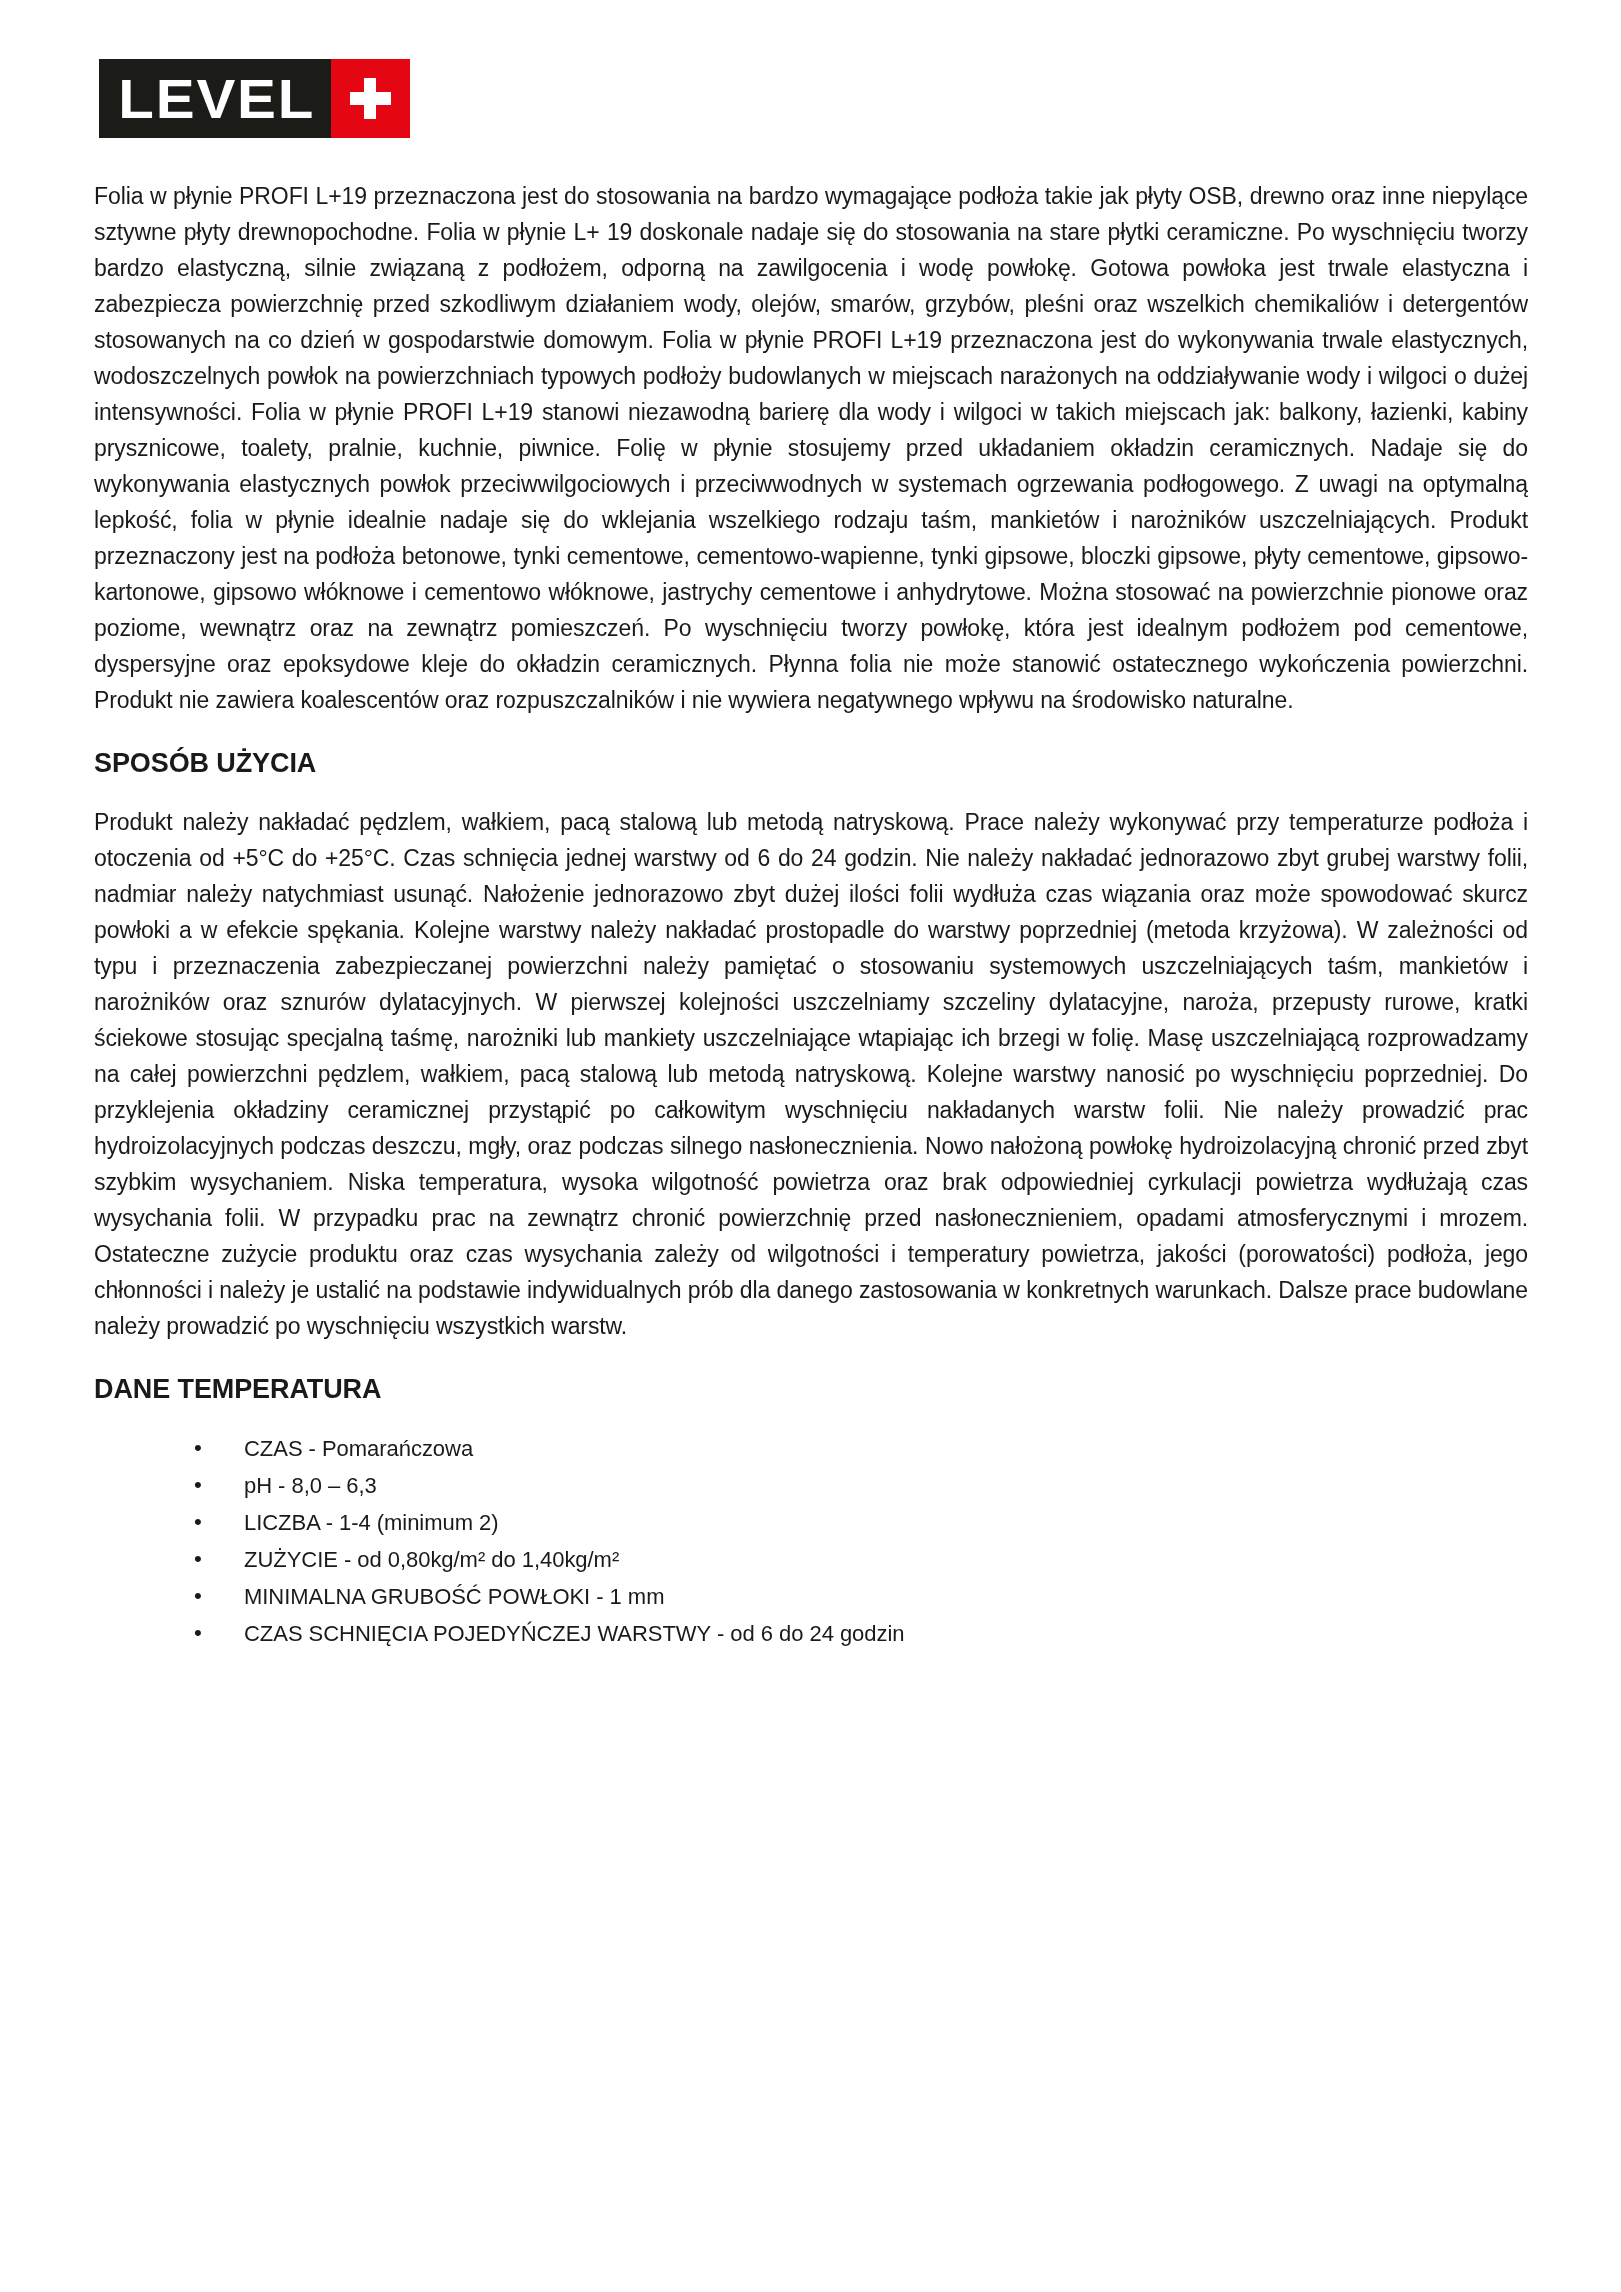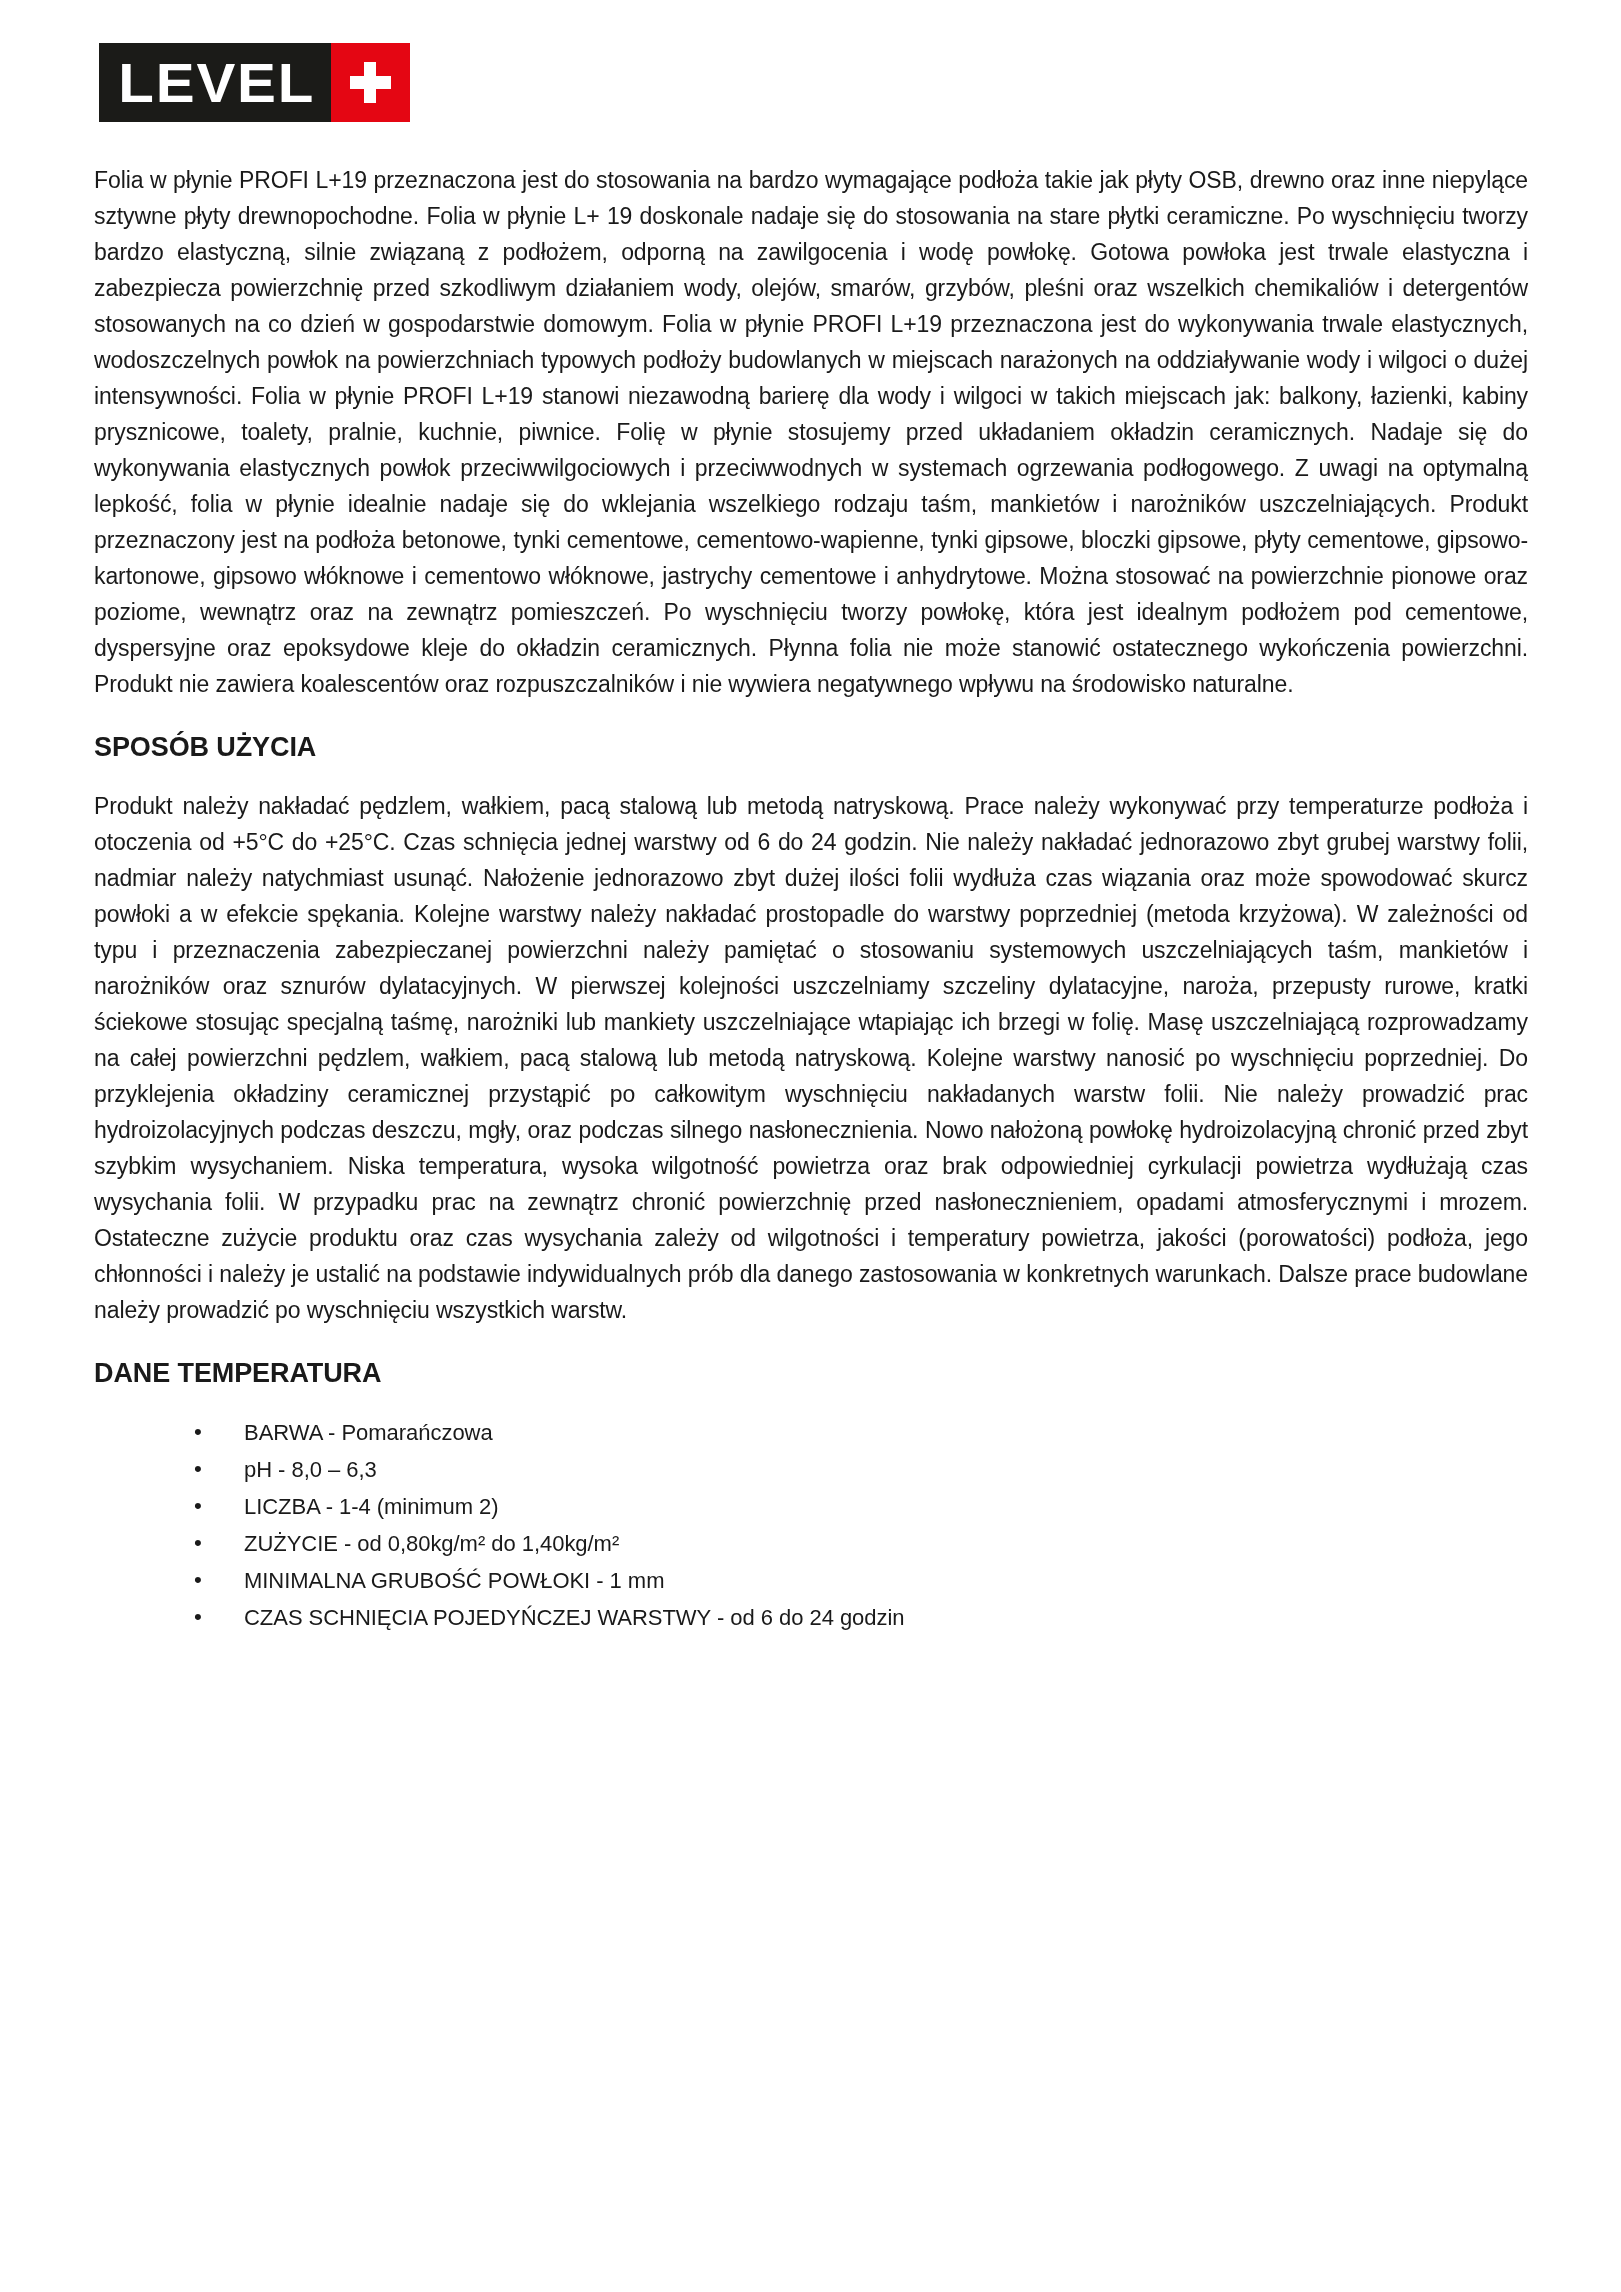--- a/index.html
+++ b/index.html
@@ -13,21 +13,21 @@
     height: 2293px;
     font-family: "Liberation Sans", sans-serif;
     color: #1a1a1a;
     -webkit-font-smoothing: antialiased;
   }
   .page {
     position: relative;
     width: 1622px;
     height: 2060px;
     box-sizing: border-box;
-    padding: 0 94px;
+    padding: 16px 94px;
     background: #ffffff;
   }
 
   
   .header {
     display: flex;
     align-items: flex-start;
     justify-content: space-between;
     padding-top: 43px;
     height: 143px;
@@ -183,21 +183,21 @@
 
     <p class="body">Folia w płynie PROFI L+19 przeznaczona jest do stosowania na bardzo wymagające podłoża takie jak płyty OSB, drewno oraz inne niepylące sztywne płyty drewnopochodne. Folia w płynie L+ 19 doskonale nadaje się do stosowania na stare płytki ceramiczne. Po wyschnięciu tworzy bardzo elastyczną, silnie związaną z podłożem, odporną na zawilgocenia i wodę powłokę. Gotowa powłoka jest trwale elastyczna i zabezpiecza powierzchnię przed szkodliwym działaniem wody, olejów, smarów, grzybów, pleśni oraz wszelkich chemikaliów i detergentów stosowanych na co dzień w gospodarstwie domowym. Folia w płynie PROFI L+19 przeznaczona jest do wykonywania trwale elastycznych, wodoszczelnych powłok na powierzchniach typowych podłoży budowlanych w miejscach narażonych na oddziaływanie wody i wilgoci o dużej intensywności. Folia w płynie PROFI L+19 stanowi niezawodną barierę dla wody i wilgoci w takich miejscach jak: balkony, łazienki, kabiny prysznicowe, toalety, pralnie, kuchnie, piwnice. Folię w płynie stosujemy przed układaniem okładzin ceramicznych. Nadaje się do wykonywania elastycznych powłok przeciwwilgociowych i przeciwwodnych w systemach ogrzewania podłogowego. Z uwagi na optymalną lepkość, folia w płynie idealnie nadaje się do wklejania wszelkiego rodzaju taśm, mankietów i narożników uszczelniających. Produkt przeznaczony jest na podłoża betonowe, tynki cementowe, cementowo-wapienne, tynki gipsowe, bloczki gipsowe, płyty cementowe, gipsowo-kartonowe, gipsowo włóknowe i cementowo włóknowe, jastrychy cementowe i anhydrytowe. Można stosować na powierzchnie pionowe oraz poziome, wewnątrz oraz na zewnątrz pomieszczeń. Po wyschnięciu tworzy powłokę, która jest idealnym podłożem pod cementowe, dyspersyjne oraz epoksydowe kleje do okładzin ceramicznych. Płynna folia nie może stanowić ostatecznego wykończenia powierzchni. Produkt nie zawiera koalescentów oraz rozpuszczalników i nie wywiera negatywnego wpływu na środowisko naturalne.</p>
 
     <h2 class="section">SPOSÓB UŻYCIA</h2>
 
     <p class="body">Produkt należy nakładać pędzlem, wałkiem, pacą stalową lub metodą natryskową. Prace należy wykonywać przy temperaturze podłoża i otoczenia od +5°C do +25°C. Czas schnięcia jednej warstwy od 6 do 24 godzin. Nie należy nakładać jednorazowo zbyt grubej warstwy folii, nadmiar należy natychmiast usunąć. Nałożenie jednorazowo zbyt dużej ilości folii wydłuża czas wiązania oraz może spowodować skurcz powłoki a w efekcie spękania. Kolejne warstwy należy nakładać prostopadle do warstwy poprzedniej (metoda krzyżowa). W zależności od typu i przeznaczenia zabezpieczanej powierzchni należy pamiętać o stosowaniu systemowych uszczelniających taśm, mankietów i narożników oraz sznurów dylatacyjnych. W pierwszej kolejności uszczelniamy szczeliny dylatacyjne, naroża, przepusty rurowe, kratki ściekowe stosując specjalną taśmę, narożniki lub mankiety uszczelniające wtapiając ich brzegi w folię. Masę uszczelniającą rozprowadzamy na całej powierzchni pędzlem, wałkiem, pacą stalową lub metodą natryskową. Kolejne warstwy nanosić po wyschnięciu poprzedniej. Do przyklejenia okładziny ceramicznej przystąpić po całkowitym wyschnięciu nakładanych warstw folii. Nie należy prowadzić prac hydroizolacyjnych podczas deszczu, mgły, oraz podczas silnego nasłonecznienia. Nowo nałożoną powłokę hydroizolacyjną chronić przed zbyt szybkim wysychaniem. Niska temperatura, wysoka wilgotność powietrza oraz brak odpowiedniej cyrkulacji powietrza wydłużają czas wysychania folii. W przypadku prac na zewnątrz chronić powierzchnię przed nasłonecznieniem, opadami atmosferycznymi i mrozem. Ostateczne zużycie produktu oraz czas wysychania zależy od wilgotności i temperatury powietrza, jakości (porowatości) podłoża, jego chłonności i należy je ustalić na podstawie indywidualnych prób dla danego zastosowania w konkretnych warunkach. Dalsze prace budowlane należy prowadzić po wyschnięciu wszystkich warstw.</p>
 
     <h2 class="section">DANE TEMPERATURA</h2>
 
     <ul class="tech-list" id="tech-list">
-        <li>BARWA -  Pomarańczowa</li>
+        <li>CZAS -  Pomarańczowa</li>
         <li>pH - 8,0 – 6,3</li>
         <li>LICZBA - 1-4 (minimum 2)</li>
         <li>ZUŻYCIE - od 0,80kg/m² do 1,40kg/m²</li>
         <li>MINIMALNA GRUBOŚĆ POWŁOKI - 1 mm</li>
         <li>CZAS SCHNIĘCIA POJEDYŃCZEJ WARSTWY - od 6 do 24 godzin</li>
       </ul>
 
   </div>
 
 </div>

